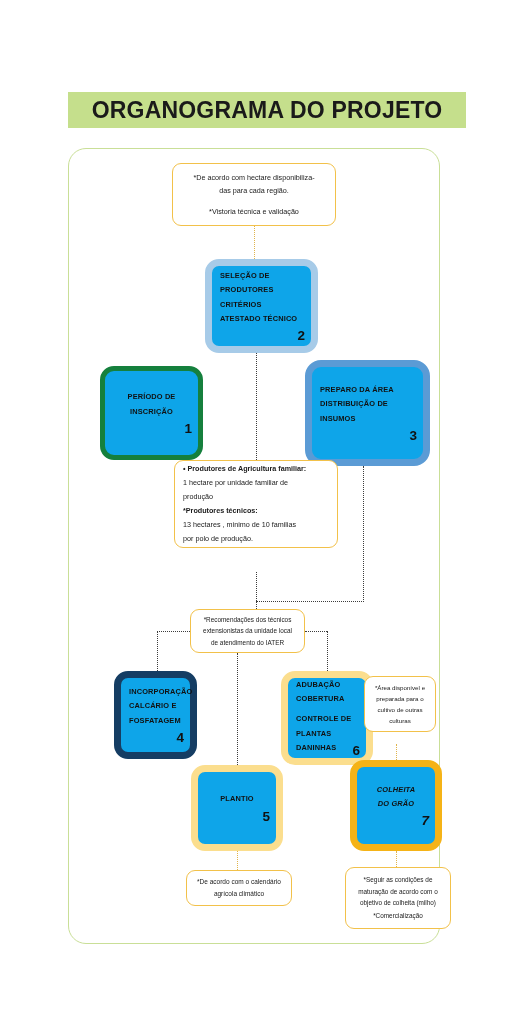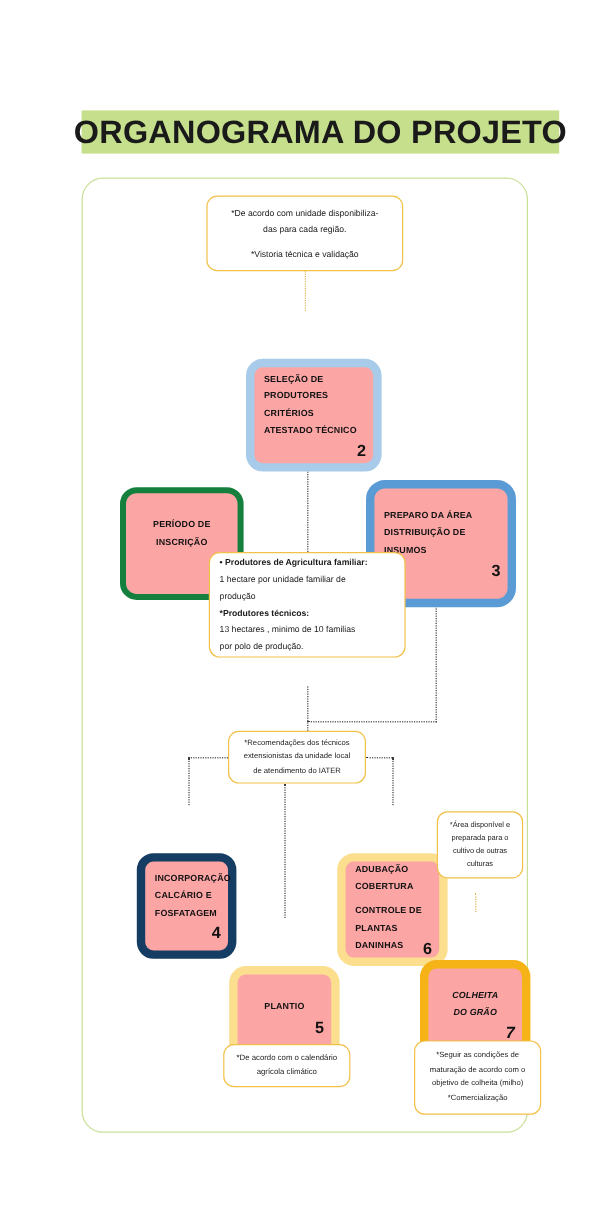--- a/index.html
+++ b/index.html
@@ -9,36 +9,35 @@
     overflow:hidden;position:relative;
   }
   #page{position:relative;width:512px;height:1024px;}
 
   
   .title-banner{
     position:absolute;left:68px;top:92px;width:398px;height:36px;
     background:#C5DF8C;display:flex;align-items:center;justify-content:center;
   }
   .title-banner .title-text{
-    font-size:27px;font-weight:bold;color:#1a1a1a;letter-spacing:.2px;
+    font-size:23px;font-weight:bold;color:#1a1a1a;letter-spacing:.2px;
     white-space:nowrap;
   }
 
   
   .frame{
     position:absolute;left:68px;top:148px;width:372px;height:796px;
     border:1.5px solid #C9DF97;border-radius:18px;box-sizing:border-box;
   }
 
   
   .node{
-    position:absolute;box-sizing:border-box;background:#fca5a5;
+    position:absolute;box-sizing:border-box;background:#0ea5e9;
     display:flex;flex-direction:column;justify-content:center;
     z-index:5;
-    margin-top:40px;
   }
   .node .lines{display:flex;flex-direction:column;}
   .node .ln{
     font-size:7.4px;font-weight:bold;color:#111;letter-spacing:.15px;
     line-height:1.95;text-transform:uppercase;
   }
   .node .num{
     font-size:13.5px;font-weight:bold;color:#111;text-align:right;
     margin-top:2px;padding-right:6px;
   }
@@ -120,21 +119,21 @@
   <div class="conn h-dot" style="left:305px;top:631px;width:22px;"></div>
   <div class="conn v-dot" style="left:327px;top:631px;height:40px;"></div>
 
   <div class="conn v-dot-y" style="left:237px;top:851px;height:19px;"></div>
 
   <div class="conn v-dot-y" style="left:396px;top:851px;height:16px;"></div>
 
   <div class="conn v-dot-y" style="left:396px;top:744px;height:16px;"></div>
 
   <div class="note" id="note-top">
-    <div class="nl">*De acordo com unidade disponibiliza-</div>
+    <div class="nl">*De acordo com hectare disponibiliza-</div>
     <div class="nl">das para cada região.</div>
     <div class="nl" style="height:8px;"></div>
     <div class="nl">*Vistoria técnica  e validação</div>
   </div>
 
   <div class="note left" id="note-mid">
     <div class="nl b">• Produtores de Agricultura familiar:</div>
     <div class="nl">1 hectare por unidade familiar de</div>
     <div class="nl">produção</div>
     <div class="nl b">*Produtores técnicos:</div>

